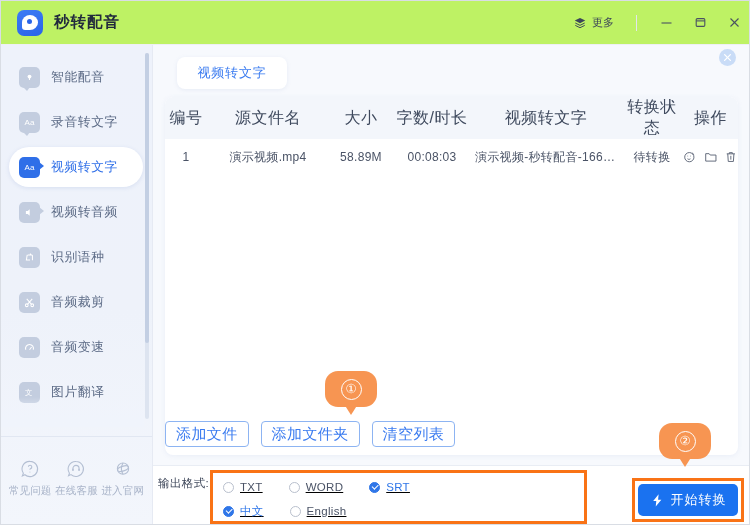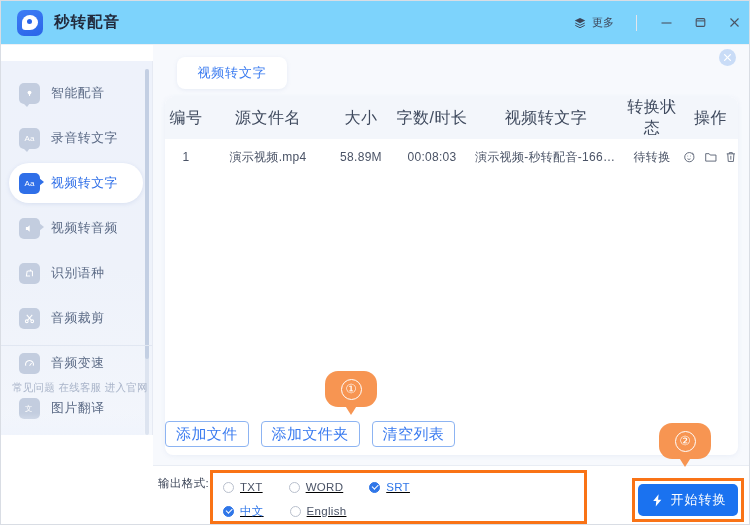--- a/index.html
+++ b/index.html
@@ -14,21 +14,21 @@
     width: 750px; height: 525px;
     background: #ffffff;
     border: 1px solid #d9dde4;
     overflow: hidden;
   }
 
   
   .titlebar {
     position: absolute; left: 0; top: 0;
     width: 750px; height: 44px;
-    background: #7dd3fc;
+    background: #bef264;
     border-bottom: 1px solid #eef0f4;
     display: flex; align-items: center;
   }
   .app-icon {
     margin-left: 16px;
     width: 26px; height: 26px;
     border-radius: 7px;
     background: linear-gradient(160deg, #3d7cf5 0%, #2a64e8 100%);
     display: flex; align-items: center; justify-content: center;
     position: relative;
@@ -74,25 +74,24 @@
   .win-btn {
     width: 34px; height: 44px;
     display: flex; align-items: center; justify-content: center;
     color: #4a5262;
   }
   .win-btn svg { display: block; }
 
   
   .sidebar {
     position: absolute; left: 0; top: 44px;
-    width: 152px; height: 374px;
+    width: 152px; height: 481px;
     background: linear-gradient(180deg, #eef2fb 0%, #eef2fa 55%, #f3f6fc 100%);
     border-right: 1px solid #e6eaf3;
     overflow: hidden;
-    margin-top: 16px;
   }
   .nav-list {
     position: absolute; left: 0; top: 0;
     width: 152px; height: 378px;
     padding-top: 12px;
     overflow: hidden;
   }
   .nav-item {
     position: relative;
     height: 40px;
@@ -161,21 +160,21 @@
   }
 
   .sidebar-footer {
     position: absolute; left: 0; bottom: 0;
     width: 151px; height: 90px;
     border-top: 1px solid #e1e7f2;
     display: flex; align-items: center; justify-content: space-around;
     padding: 0 6px 6px;
   }
   .foot-item {
-    display: flex; flex-direction: row; align-items: center; gap: 5px;
+    display: flex; flex-direction: column; align-items: center; gap: 5px;
     cursor: default;
     width: 46px;
   }
   .foot-ico { color: #b4bfd3; display: block; }
   .foot-label { font-size: 10.5px; color: #a9b4c9; white-space: nowrap; letter-spacing: 0.2px; }
 
   
   .main {
     position: absolute; left: 152px; top: 44px;
     width: 597px; height: 481px;

